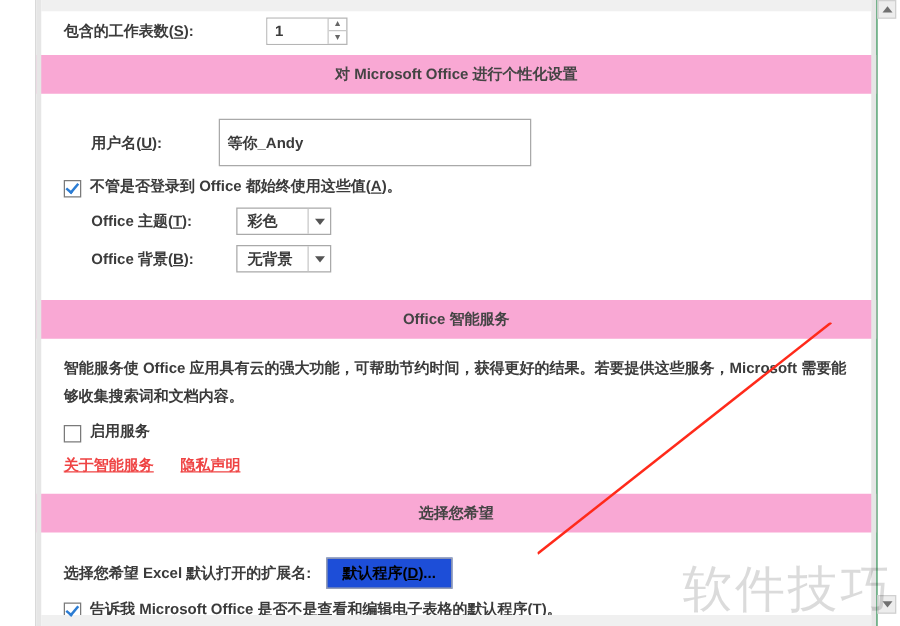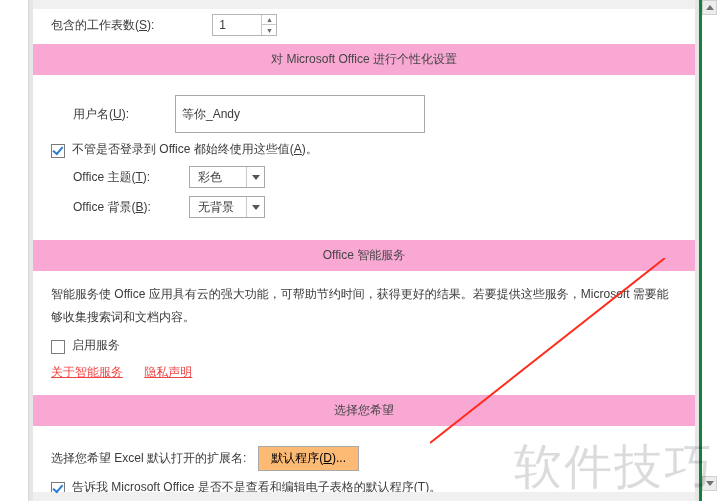--- a/index.html
+++ b/index.html
@@ -14,23 +14,24 @@
     overflow: hidden;
     position: relative;
   }
   .panel {
     position: absolute;
     left: 28px;
     top: 0;
     right: 18px;
     bottom: 0;
     border-left: 1px solid #d9d9d9;
-    border-right: 3px solid #15803d;
+    border-right: 1px solid #15803d;
     background: #fff;
     padding: 0 0 20px 0;
+    font-weight: bold;
   }
   .edge-left, .edge-right {
     position: absolute;
     top: 0; bottom: 0;
     width: 4px;
     background: #e6e6e6;
   }
   .edge-left { left: 0; }
   .edge-right { right: 0; }
   .grey-strip {
@@ -154,35 +155,35 @@
 
   .link {
     color: #ef4444;
     text-decoration: underline;
     margin-right: 18px;
     cursor: pointer;
   }
 
   .btn {
     border: 1px solid #a9a9a9;
-    background: #fdba74;
+    background: #1d4ed8;
     padding: 3px 12px;
     cursor: pointer;
     font: inherit;
   }
   .dotted-box {
     border: 1px dotted #888;
     padding: 0 2px;
   }
 
   .watermark {
     position: absolute;
     right: 6px;
     bottom: 2px;
-    font-size: 48px;
+    font-size: 40px;
     color: rgba(0,0,0,0.14);
     font-family: Liberation Sans, sans-serif;
     letter-spacing: 2px;
     font-weight: 500;
     pointer-events: none;
     user-select: none;
   }
   .scroll-cap {
     position: absolute;
     right: 3px;

